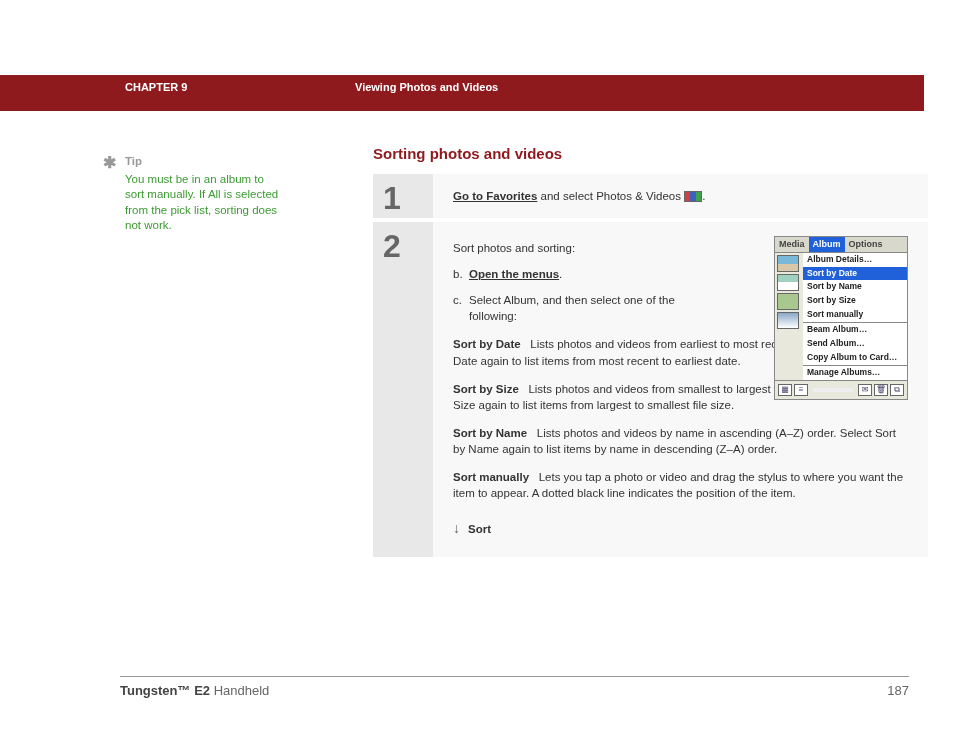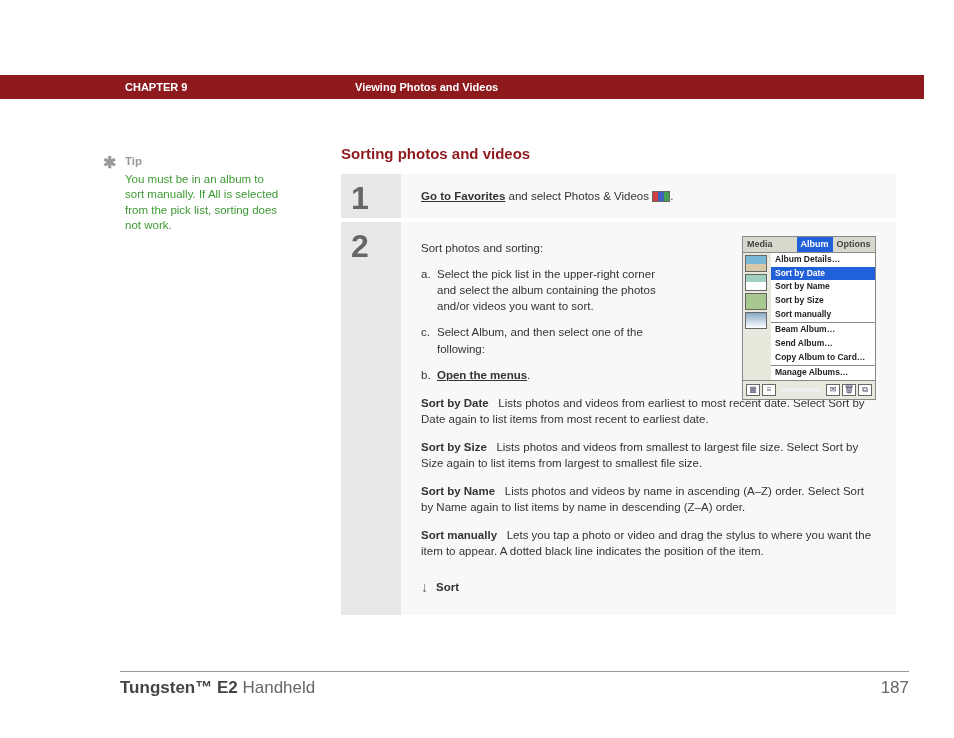--- a/index.html
+++ b/index.html
@@ -10,21 +10,21 @@
     background: #fff;
     width: 954px;
     height: 738px;
     position: relative;
   }
   .red-bar {
     position: absolute;
     top: 75px;
     left: 0;
     right: 30px;
-    height: 24px;
+    height: 36px;
     background: #8e1a1e;
     color: #fff;
     font-weight: bold;
     font-size: 11px;
     line-height: 24px;
   }
   .red-bar .chapter { position: absolute; left: 125px; }
   .red-bar .title { position: absolute; left: 355px; }
   .content {
     position: absolute;
@@ -53,21 +53,21 @@
     font-weight: bold;
     margin-left: 22px;
   }
   .tip-body {
     color: #3d9a33;
     margin-left: 22px;
     margin-top: 2px;
   }
   .main-col {
     position: absolute;
-    left: 341px;
+    left: 373px;
     top: 0;
     width: 555px;
   }
   .section-title {
     color: #8e1a1e;
     font-size: 15px;
     font-weight: bold;
     margin-bottom: 12px;
   }
   .step-row {
@@ -98,21 +98,21 @@
     position: absolute;
     right: 20px;
     top: 14px;
     width: 134px;
     border: 1px solid #888;
     background: #fff;
     font-size: 9px;
   }
   .scr-tabs { display: flex; background: #d8d8cc; border-bottom: 1px solid #888; }
   .scr-tab { padding: 1px 4px; font-weight: bold; color: #444; }
-  .scr-tab.active { background: #2060d8; color: #fff; margin-left: 20px; }
+  .scr-tab.active { background: #2060d8; color: #fff; }
   .scr-row { display: flex; }
   .scr-thumbs {
     width: 28px;
     background: #e8e8dc;
     padding: 2px;
     display: flex;
     flex-direction: column;
     gap: 2px;
   }
   .scr-thumb { width: 22px; height: 17px; border: 1px solid #666; }
@@ -136,21 +136,21 @@
   .done-icon { font-size: 14px; color: #666; }
   .footer {
     position: absolute;
     left: 120px;
     right: 45px;
     bottom: 40px;
     border-top: 1px solid #999;
     padding-top: 6px;
     display: flex;
     justify-content: space-between;
-    font-size: 17px;
+    font-size: 13px;
     color: #666;
   }
   .footer .product b { color: #444; }
   .icon-inline {
     display:inline-block; width:18px; height:11px; vertical-align:middle;
     background: linear-gradient(90deg,#d04040 33%,#4060c0 33%,#4060c0 66%,#40a050 66%);
     border:1px solid #666;
   }
 </style>
 </head>
@@ -215,23 +215,22 @@
             <div class="scr-slider"></div>
             <div class="scr-btn">✉</div>
             <div class="scr-btn">🗑</div>
             <div class="scr-btn">⧉</div>
           </div>
         </div>
 
         <div>Sort photos and sorting:</div>
         <div style="height:10px;"></div>
         <div class="step2-text-narrow">
-          <div class="list-item"><span class="lbl">a.</span><span>Select the pick list in the upper-right corner and select the album containing the photos and/or videos you want to sort.</span></div>
+          <div class="list-item"><span class="lbl">b.</span><span class="underline-link">Open the menus</span><span>.</span></div>
           <div class="list-item"><span class="lbl">c.</span><span>Select Album, and then select one of the following:</span></div>
-          <div class="list-item"><span class="lbl">b.</span><span class="underline-link">Open the menus</span><span>.</span></div>
         </div>
 
         <div class="sort-row">
           <span class="key">Sort by Date</span>&nbsp;&nbsp;&nbsp;<span>Lists photos and videos from earliest to most recent date. Select Sort by Date again to list items from most recent to earliest date.</span>
         </div>
         <div class="sort-row">
           <span class="key">Sort by Size</span>&nbsp;&nbsp;&nbsp;<span>Lists photos and videos from smallest to largest file size. Select Sort by Size again to list items from largest to smallest file size.</span>
         </div>
         <div class="sort-row">
           <span class="key">Sort by Name</span>&nbsp;&nbsp;&nbsp;<span>Lists photos and videos by name in ascending (A–Z) order. Select Sort by Name again to list items by name in descending (Z–A) order.</span>

